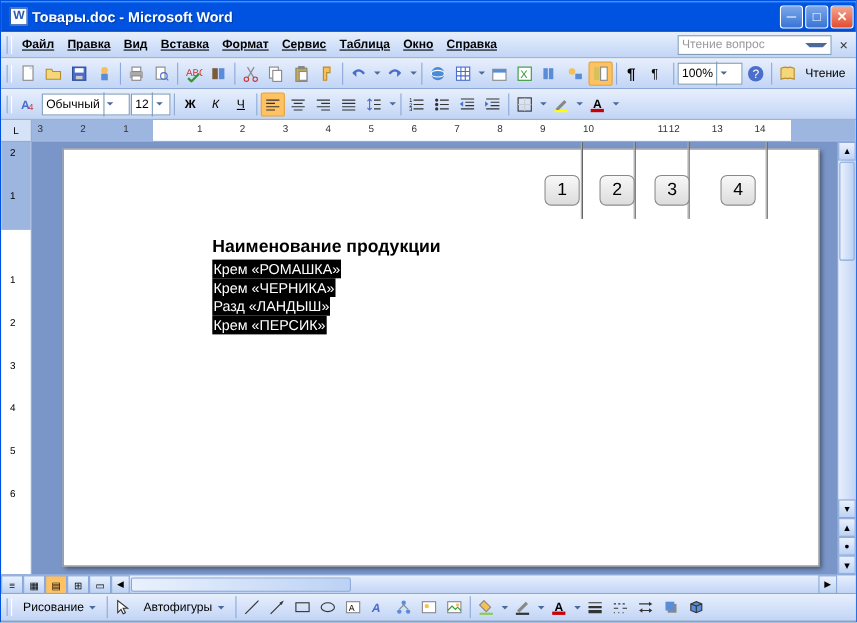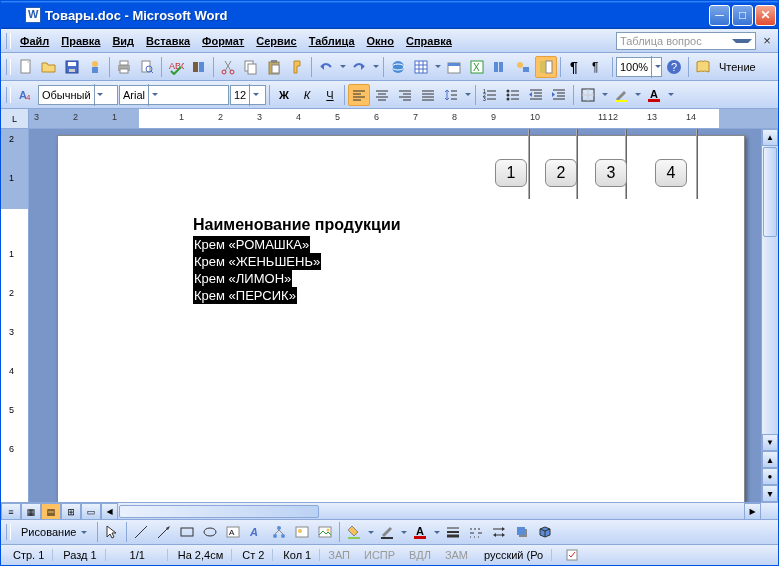--- a/index.html
+++ b/index.html
@@ -1,20 +1,20 @@
 <!DOCTYPE html>
 <html><head>
 <meta charset="utf-8">
 <style>
 * { box-sizing: border-box; margin: 0; padding: 0; }
 body { font-family: Tahoma, Arial, sans-serif; font-size: 11px; background: #ece9d8; overflow: hidden; width: 779px; height: 566px; }
 
 .window { width: 779px; height: 566px; border: 1px solid #0053e1; background: #ece9d8; display: flex; flex-direction: column; }
 
-.titlebar { height: 28px; background: linear-gradient(to bottom, #3a93ff 0%, #0053e1 8%, #0053e1 92%, #0040ab 100%); display: flex; align-items: center; padding: 0 2px 0 24px; color: white; }
+.titlebar { height: 28px; background: linear-gradient(to bottom, #3a93ff 0%, #0053e1 8%, #0053e1 92%, #0040ab 100%); display: flex; align-items: center; padding: 0 2px 0 8px; color: white; }
 .titlebar .icon { width: 16px; height: 16px; background: #fff; border: 1px solid #2a5db0; margin-right: 4px; display: inline-block; position: relative; }
 .titlebar .icon::after { content: "W"; color: #2a5db0; font-weight: bold; font-size: 11px; position: absolute; top: 0; left: 2px; }
 .titlebar .title { font-size: 13px; font-weight: bold; text-shadow: 1px 1px 1px rgba(0,0,0,.3); flex: 1; }
 .winbtns { display: flex; gap: 2px; }
 .winbtn { width: 21px; height: 21px; border: 1px solid #fff; border-radius: 3px; display: flex; align-items: center; justify-content: center; color: white; font-weight: bold; font-size: 12px; cursor: pointer; }
 .winbtn.min, .winbtn.max { background: linear-gradient(to bottom, #7ba7e8, #3874d6); }
 .winbtn.close { background: linear-gradient(to bottom, #f5a68f, #e14d30); }
 
 .menubar { height: 24px; background: linear-gradient(to bottom, #e7effc, #c2d5f6); border-bottom: 1px solid #8ba8d8; display: flex; align-items: center; padding: 0 2px; }
 .grip { width: 5px; height: 16px; border-left: 1px solid #8ba8d8; border-right: 1px solid #fff; margin: 0 3px; }
@@ -30,21 +30,21 @@
 .tbtn svg { width: 16px; height: 16px; }
 .tsep { width: 1px; height: 20px; background: #8ba8d8; margin: 0 2px; }
 .dd-arrow { width: 9px; height: 22px; display: flex; align-items: center; justify-content: center; cursor: pointer; }
 .dd-arrow::after { content: ""; border-left: 3px solid transparent; border-right: 3px solid transparent; border-top: 3px solid #4a6a9c; }
 
 .combo { height: 20px; background: white; border: 1px solid #7f9db9; display: flex; align-items: center; padding: 0 3px; cursor: pointer; }
 .combo .dd-arrow { border-left: 1px solid #7f9db9; padding-left: 3px; margin-left: 3px; }
 .combo-style { width: 80px; }
 .combo-font { width: 110px; }
 .combo-size { width: 36px; }
-.combo-zoom { width: 46px; }
+.combo-zoom { width: 59px; }
 
 .workspace { flex: 1; background: linear-gradient(to bottom, #c2d5f6, #a8c1ea); display: flex; flex-direction: column; overflow: hidden; position: relative; }
 .hruler { height: 20px; background: linear-gradient(to bottom, #e7effc, #c2d5f6); border-bottom: 1px solid #8ba8d8; display: flex; align-items: center; }
 .hruler .corner { width: 28px; height: 100%; border-right: 1px solid #8ba8d8; display: flex; align-items: center; justify-content: center; font-size: 9px; background: #d6e3f7; }
 .hruler .scale { flex: 1; height: 100%; background: linear-gradient(to right, #9db6df 0, #9db6df 110px, white 110px, white 690px, #9db6df 690px); position: relative; font-size: 9px; color: #333; overflow: hidden; }
 .hruler .tick { position: absolute; top: 3px; }
 
 .docarea { flex: 1; display: flex; overflow: hidden; }
 .vruler { width: 28px; background: white; border-right: 1px solid #8ba8d8; position: relative; }
 .vruler .dark { position: absolute; left: 0; right: 0; background: #9db6df; }
@@ -95,21 +95,21 @@
     <div class="grip"></div>
     <div class="menuitem"><u>Файл</u></div>
     <div class="menuitem"><u>Правка</u></div>
     <div class="menuitem"><u>Вид</u></div>
     <div class="menuitem"><u>Вставка</u></div>
     <div class="menuitem"><u>Формат</u></div>
     <div class="menuitem"><u>Сервис</u></div>
     <div class="menuitem"><u>Таблица</u></div>
     <div class="menuitem"><u>Окно</u></div>
     <div class="menuitem"><u>Справка</u></div>
-    <div class="helpbox">Таблица вопрос</div>
+    <div class="helpbox">Чтение вопрос</div>
     <div class="menux">×</div>
   </div>
 
   <div class="toolbar">
     <div class="grip"></div>
     <div class="tbtn">
         <svg viewBox="0 0 16 16">
           <rect x="3" y="1" width="9" height="13" fill="#fff" stroke="#888"></rect>
           <path d="M9 1 L12 4 L9 4 Z" fill="#ddd"></path>
         </svg>
@@ -282,24 +282,20 @@
   <div class="toolbar">
     <div class="grip"></div>
     <div class="tbtn">
         <svg viewBox="0 0 16 16">
           <text x="1" y="12" font-size="11" fill="#4a6ec9" font-weight="bold">A</text>
           <text x="8" y="13" font-size="8" fill="#c33">4</text>
         </svg>
       </div>
     <div class="combo combo-style">
         <span>Обычный</span>
-        <span class="dd-arrow"></span>
-      </div>
-    <div class="combo combo-font">
-        <span>Arial</span>
         <span class="dd-arrow"></span>
       </div>
     <div class="combo combo-size">
         <span>12</span>
         <span class="dd-arrow"></span>
       </div>
     <div class="tsep"></div>
     <div class="tbtn">
         <b>Ж</b>
       </div>
@@ -449,22 +445,22 @@
           <span class="tick" style="top: 237px;">4</span>
           <span class="tick" style="top: 276px;">5</span>
           <span class="tick" style="top: 315px;">6</span>
         </div>
       <div class="canvas">
         <div class="page">
           <div class="page-content">
             <div class="doc-heading">Наименование продукции</div>
             <div id="doclines">
                 <div><span class="doc-line">Крем  «РОМАШКА»</span></div>
-                <div><span class="doc-line">Крем  «ЖЕНЬШЕНЬ»</span></div>
-                <div><span class="doc-line">Крем  «ЛИМОН»</span></div>
+                <div><span class="doc-line">Крем  «ЧЕРНИКА»</span></div>
+                <div><span class="doc-line">Разд  «ЛАНДЫШ»</span></div>
                 <div><span class="doc-line">Крем  «ПЕРСИК»</span></div>
               </div>
           </div>
         </div>
 
         <div class="callout-line" style="left:500px;top:0;width:1px;height:70px"></div>
         <div class="callout-line" style="left:499px;top:0;width:1px;height:70px;background:#aaa"></div>
         <div class="callout" style="left:466px;top:30px">1</div>
 
         <div class="callout-line" style="left:548px;top:0;width:1px;height:70px"></div>
@@ -511,20 +507,24 @@
     <div class="drawmenu">
         <span>Рисование</span>
         <span class="dd-arrow" style="margin-left:3px"></span>
       </div>
     <div class="tsep"></div>
     <div class="tbtn">
         <svg viewBox="0 0 16 16">
           <path d="M3 2 L3 13 L6 10 L8 14 L10 13 L8 9 L12 9 Z" fill="#fff" stroke="#333"></path>
         </svg>
       </div>
+    <div class="drawmenu">
+        <span>Автофигуры</span>
+        <span class="dd-arrow" style="margin-left:3px"></span>
+      </div>
     <div class="tsep"></div>
     <div class="tbtn">
         <svg viewBox="0 0 16 16">
           <line x1="2" y1="14" x2="14" y2="2" stroke="#333"></line>
         </svg>
       </div>
     <div class="tbtn">
         <svg viewBox="0 0 16 16">
           <line x1="2" y1="14" x2="12" y2="4" stroke="#333"></line>
           <path d="M14 2 L10 4 L12 6 Z" fill="#333"></path>
@@ -627,32 +627,13 @@
     <div class="tbtn">
         <svg viewBox="0 0 16 16">
           <path d="M3 5 L8 3 L13 5 L13 11 L8 13 L3 11 Z" fill="#5a8cd8" stroke="#333"></path>
           <line x1="3" y1="5" x2="8" y2="7" stroke="#333"></line>
           <line x1="13" y1="5" x2="8" y2="7" stroke="#333"></line>
           <line x1="8" y1="7" x2="8" y2="13" stroke="#333"></line>
         </svg>
       </div>
   </div>
 
-  <div class="statusbar">
-    <div class="cell">Стр. 1</div>
-    <div class="cell">Разд 1</div>
-    <div class="cell" style="width:60px;text-align:center">1/1</div>
-    <div class="cell">На 2,4см</div>
-    <div class="cell">Ст 2</div>
-    <div class="cell">Кол 1</div>
-    <div class="mode">ЗАП</div>
-    <div class="mode">ИСПР</div>
-    <div class="mode">ВДЛ</div>
-    <div class="mode">ЗАМ</div>
-    <div class="cell">русский (Ро</div>
-    <div class="tbtn" style="margin-left:8px">
-        <svg viewBox="0 0 16 16">
-          <rect x="2" y="3" width="10" height="10" fill="#fff" stroke="#888"></rect>
-          <path d="M4 8 L6 10 L10 5" stroke="#c33" fill="none"></path>
-        </svg>
-      </div>
-  </div>
 </div>
 
 </body></html>

